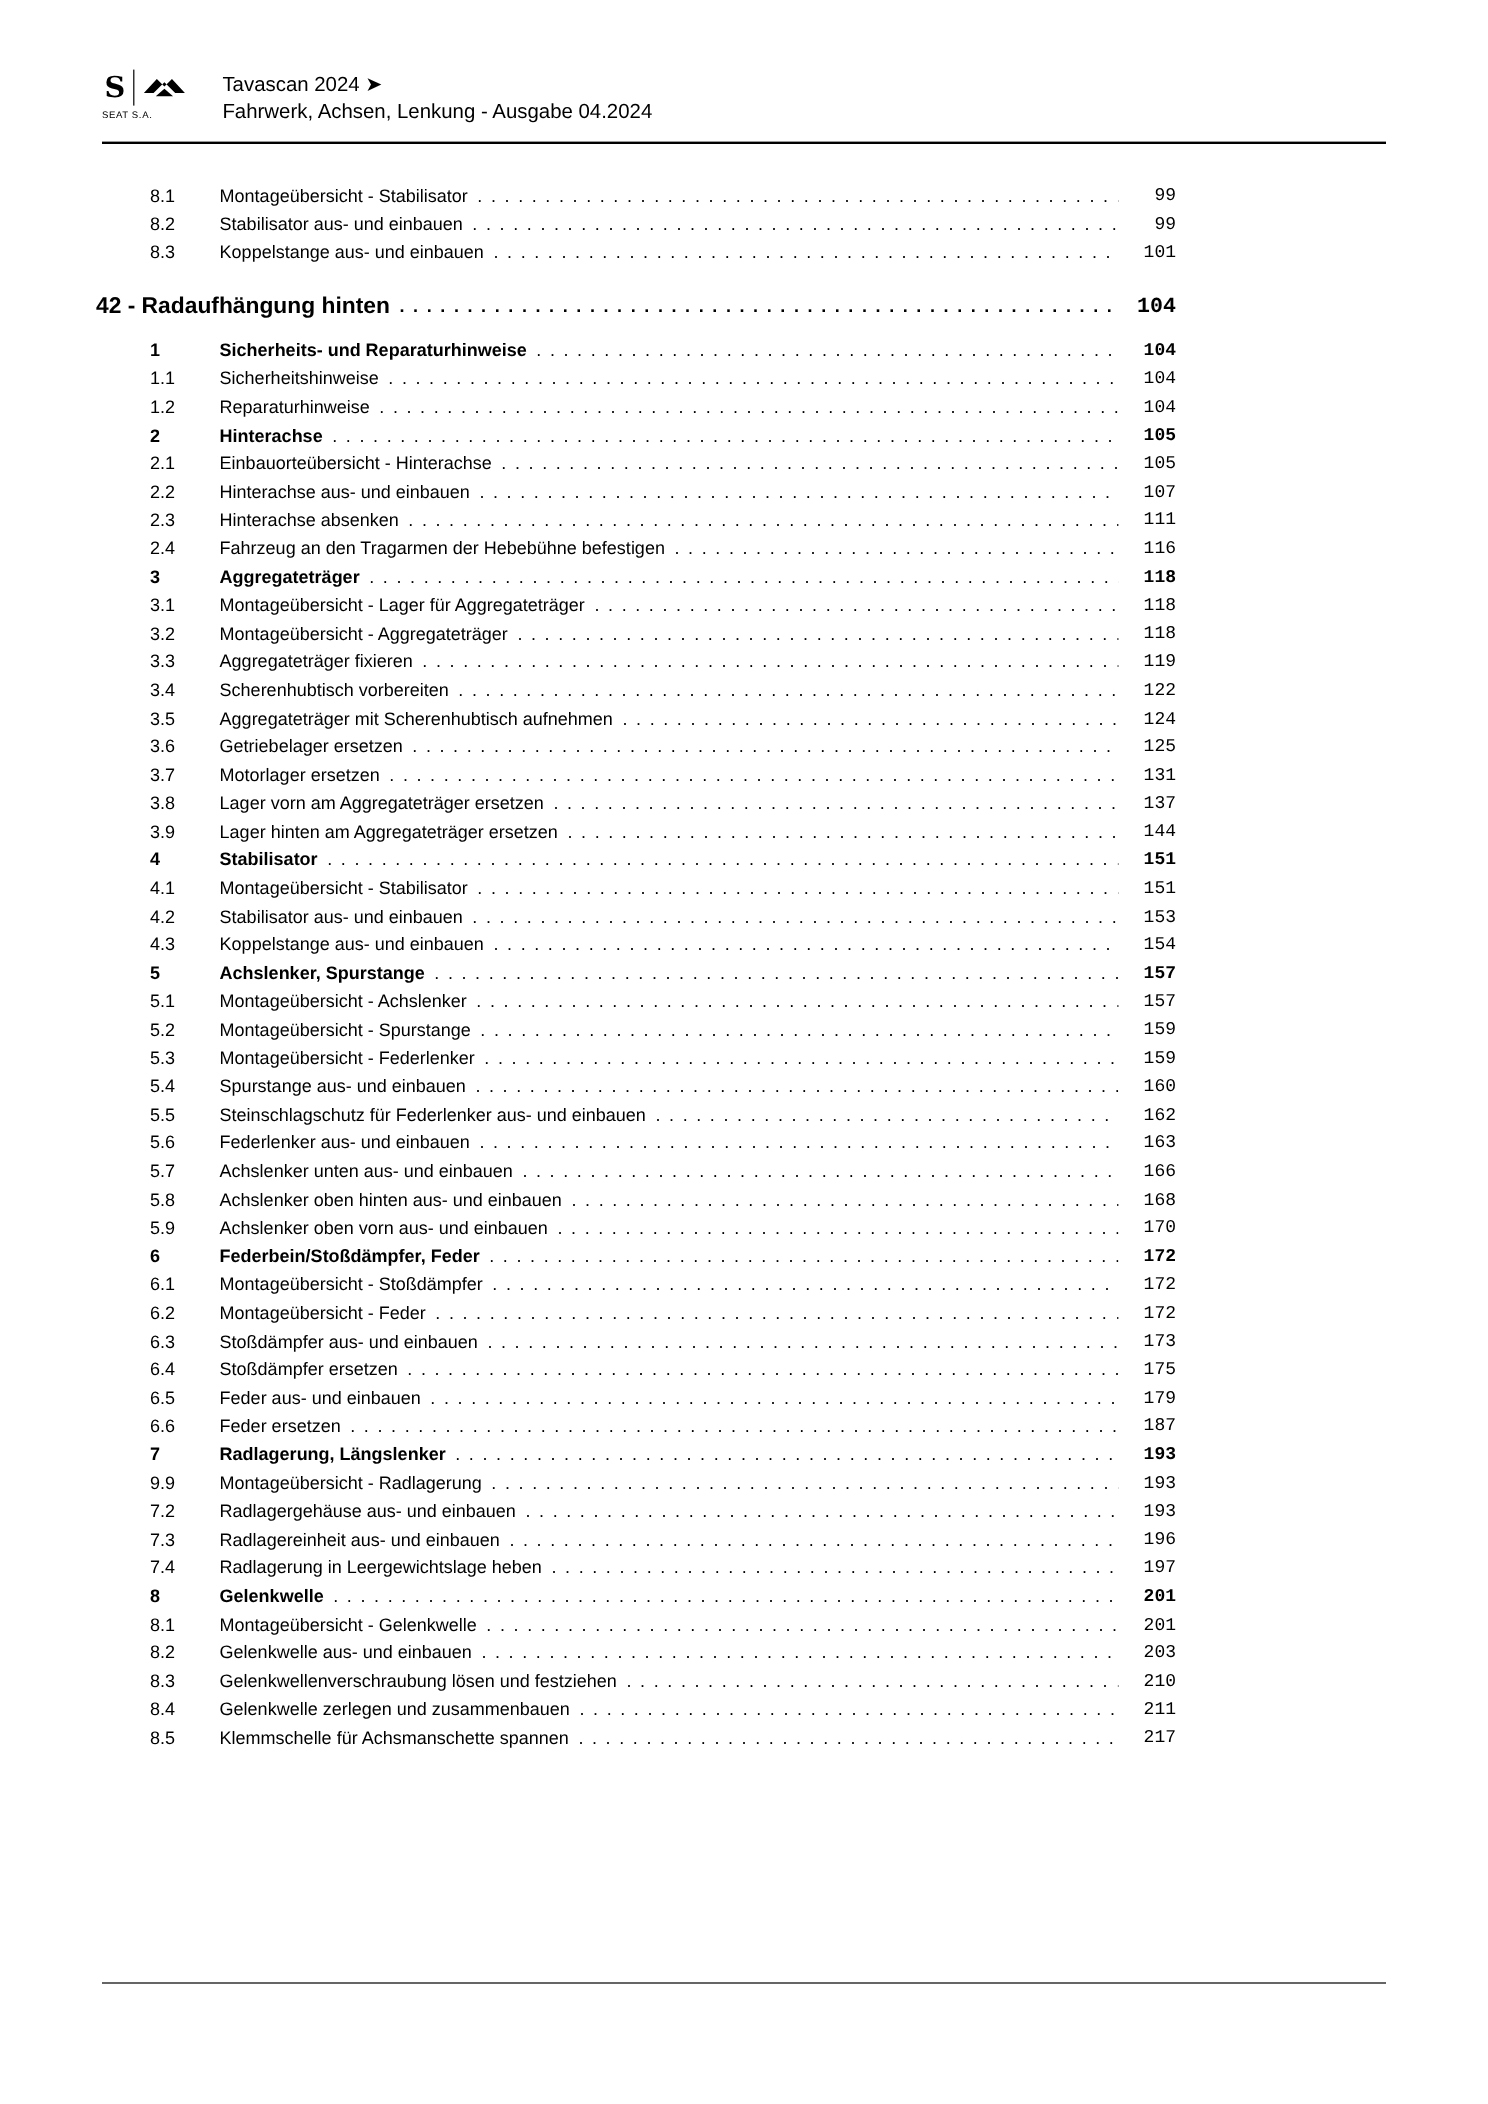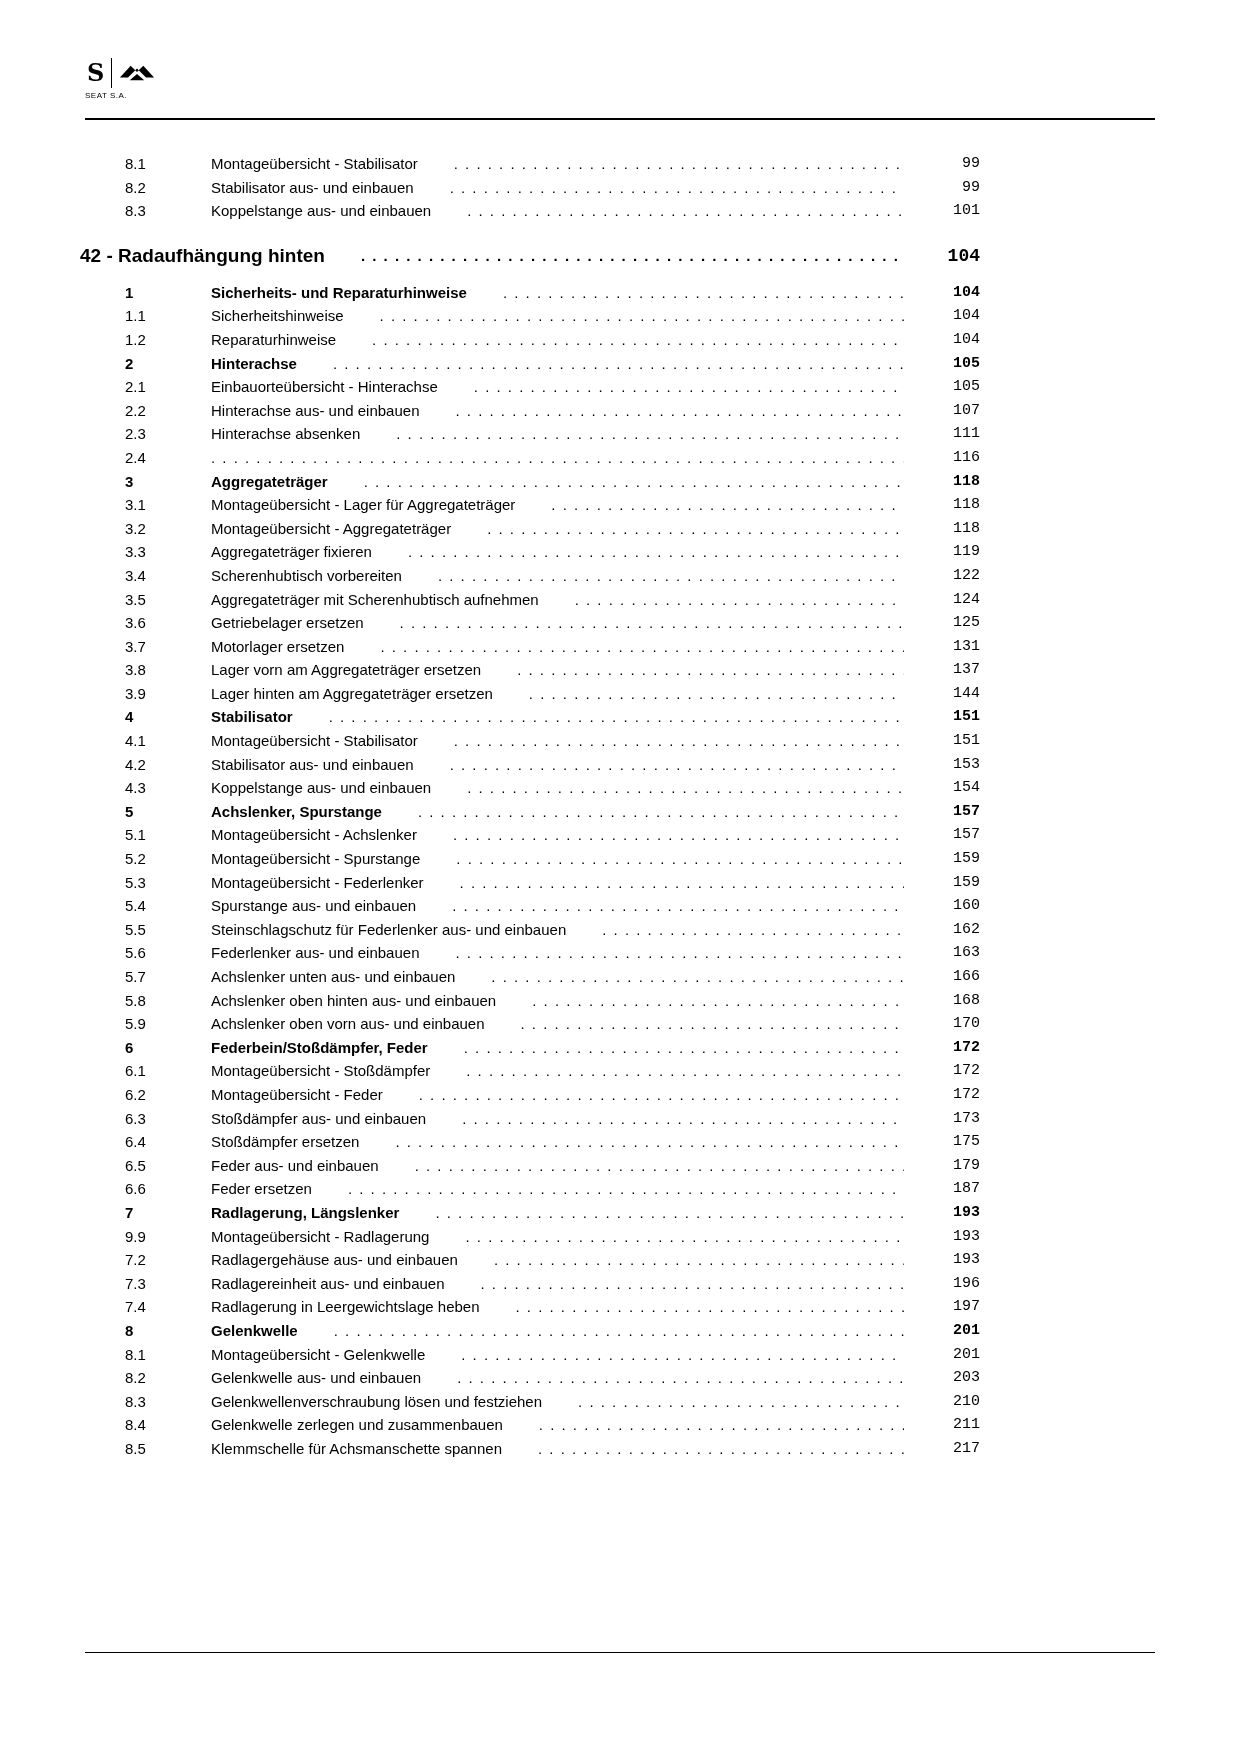--- a/index.html
+++ b/index.html
@@ -22,21 +22,21 @@
   .logo-divider { width:1px; height:30px; background:#000; }
   .cupra { padding:0 2px 0 7px; display:flex; align-items:center; }
   .brand-sub { font-size:8px; letter-spacing:0.5px; margin-top:3px; align-self:flex-start; }
   .header-titles { padding-top:2px; }
   .title1 { font-size:17px; line-height:22px; }
   .title2 { font-size:17px; line-height:22px; }
   .header-rule { position:absolute; top:118px; left:85px; right:85px; height:2px; background:#000; }
 
   
   .toc { position:absolute; top:152px; left:80px; width:900px; }
-  .toc-row { display:flex; height:23.6px; line-height:23.6px; font-size:15px;gap:28px; }
+  .toc-row { display:flex; height:23.6px; line-height:23.6px; font-size:15px; }
   .toc-row .num { width:58px; margin-left:45px; flex:none; }
   .toc-row .label { flex:none; white-space:nowrap; padding-right:8px; }
   .toc-row .dots { flex:1; overflow:hidden; white-space:nowrap; letter-spacing:1.5px; padding-right:8px; font-weight:normal; }
   .toc-row .pg { width:48px; flex:none; text-align:right;font-family:Liberation Mono, monospace; }
   .toc-row.bold .num, .toc-row.bold .label, .toc-row.bold .pg { font-weight:bold; }
   .toc-row.chapter { height:34px; line-height:34px; margin-top:16px; margin-bottom:8px; }
   .toc-row.chapter .label { font-weight:bold; font-size:19px; }
   .toc-row.chapter .dots { font-weight:bold; }
   .toc-row.chapter .pg { font-weight:bold; font-size:18px; }
 
@@ -58,20 +58,24 @@
         <span class="logo-divider"></span>
         <span class="cupra">
           <svg width="36" height="20" viewBox="0 0 40 22" aria-hidden="true">
             <path d="M1 16 L13 3 L20 10 L27 3 L39 16 L30 16 L20 6 L10 16 Z" fill="#000"></path>
             <path d="M12 19 L20 12 L28 19 Z" fill="#000"></path>
           </svg>
         </span>
       </div>
       <div class="brand-sub">SEAT S.A.</div>
     </div>
+    <div class="header-titles">
+      <div class="title1">Tavascan 2024 ➤</div>
+      <div class="title2">Fahrwerk, Achsen, Lenkung - Ausgabe 04.2024</div>
+    </div>
   </div>
   <div class="header-rule"></div>
 
   <div class="toc" id="toc">
       <div class="toc-row">
         <span class="num">8.1</span>
         <span class="label">Montageübersicht - Stabilisator</span>
         <span class="dots">. . . . . . . . . . . . . . . . . . . . . . . . . . . . . . . . . . . . . . . . . . . . . . . . . . . . . . . . . . . . . . . . . . . . . . . . . . . . . . . . . . . . . . . . . . . . . . . . . . . . . . . . . . . . . . . . . . . . . . . . . . . . . . . . . . . . . . . . . . . . . . . . . . . . . . . . . . . . . . . . . . . . . . . . . . . . . . . . . . . . . . . . . . . . . . . . . . . . . . . . . . . . . . . . . . . . . . . . . . . . </span>
         <span class="pg">99</span>
       </div>
@@ -129,20 +133,21 @@
         <span class="pg">107</span>
       </div>
       <div class="toc-row">
         <span class="num">2.3</span>
         <span class="label">Hinterachse absenken</span>
         <span class="dots">. . . . . . . . . . . . . . . . . . . . . . . . . . . . . . . . . . . . . . . . . . . . . . . . . . . . . . . . . . . . . . . . . . . . . . . . . . . . . . . . . . . . . . . . . . . . . . . . . . . . . . . . . . . . . . . . . . . . . . . . . . . . . . . . . . . . . . . . . . . . . . . . . . . . . . . . . . . . . . . . . . . . . . . . . . . . . . . . . . . . . . . . . . . . . . . . . . . . . . . . . . . . . . . . . . . . . . . . . . . . </span>
         <span class="pg">111</span>
       </div>
       <div class="toc-row">
         <span class="num">2.4</span>
+        <span class="label">Fahrzeug an den Tragarmen der Hebebühne befestigen</span>
         <span class="dots">. . . . . . . . . . . . . . . . . . . . . . . . . . . . . . . . . . . . . . . . . . . . . . . . . . . . . . . . . . . . . . . . . . . . . . . . . . . . . . . . . . . . . . . . . . . . . . . . . . . . . . . . . . . . . . . . . . . . . . . . . . . . . . . . . . . . . . . . . . . . . . . . . . . . . . . . . . . . . . . . . . . . . . . . . . . . . . . . . . . . . . . . . . . . . . . . . . . . . . . . . . . . . . . . . . . . . . . . . . . . </span>
         <span class="pg">116</span>
       </div>
       <div class="toc-row bold">
         <span class="num">3</span>
         <span class="label">Aggregateträger</span>
         <span class="dots">. . . . . . . . . . . . . . . . . . . . . . . . . . . . . . . . . . . . . . . . . . . . . . . . . . . . . . . . . . . . . . . . . . . . . . . . . . . . . . . . . . . . . . . . . . . . . . . . . . . . . . . . . . . . . . . . . . . . . . . . . . . . . . . . . . . . . . . . . . . . . . . . . . . . . . . . . . . . . . . . . . . . . . . . . . . . . . . . . . . . . . . . . . . . . . . . . . . . . . . . . . . . . . . . . . . . . . . . . . . . </span>
         <span class="pg">118</span>
       </div>
       <div class="toc-row">

